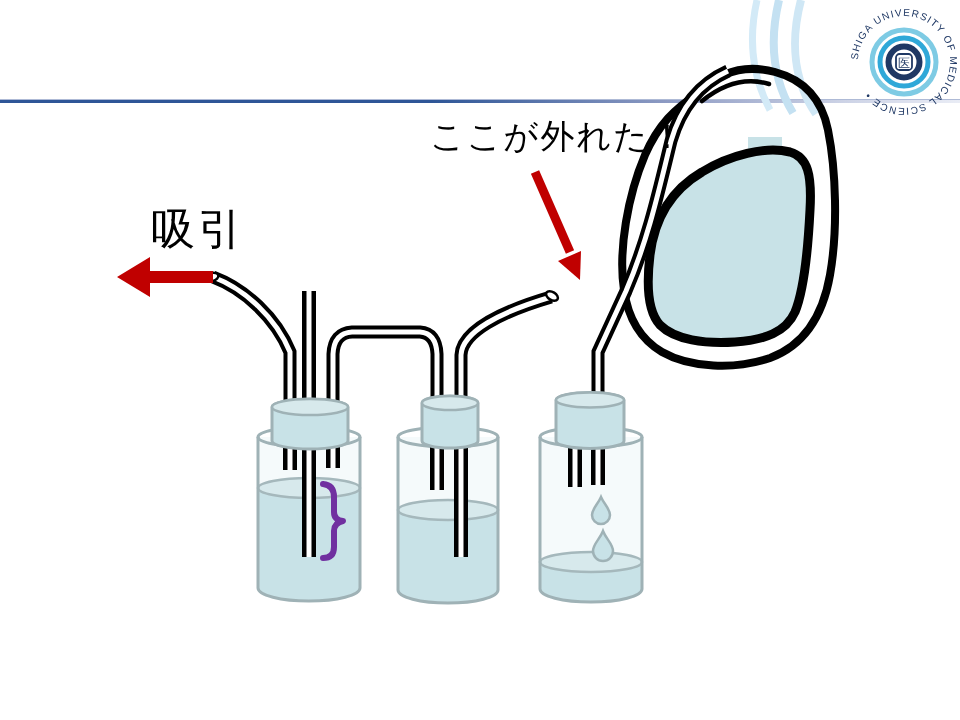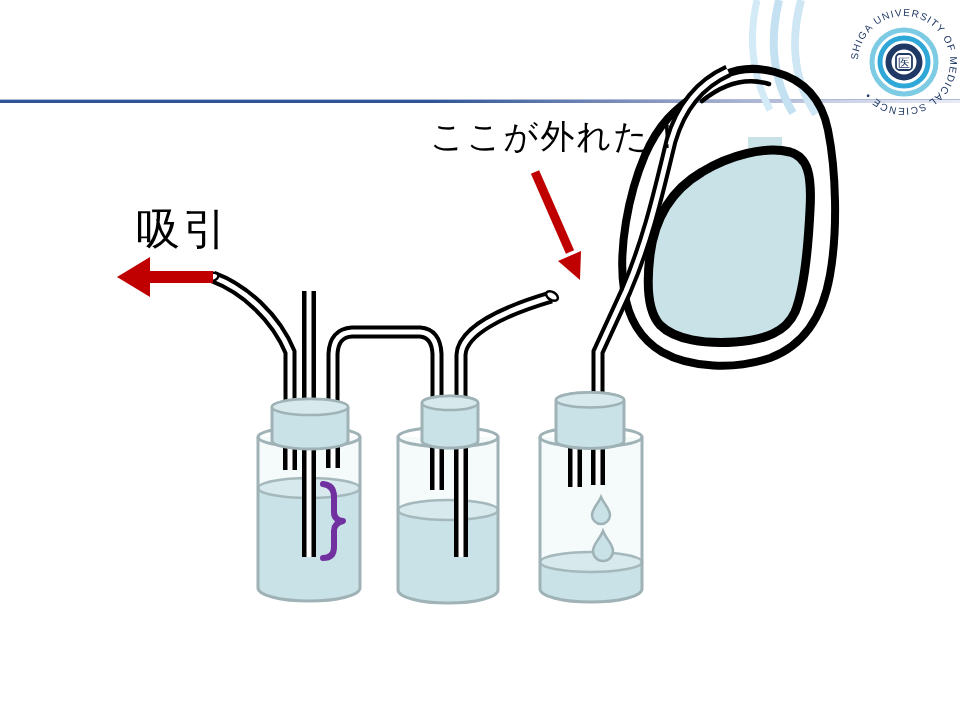--- a/index.html
+++ b/index.html
@@ -10,21 +10,21 @@
   .divider{
     position:absolute;left:0;top:99px;width:960px;height:3px;
     border-top:1px solid #aebad6;
     background:linear-gradient(to right,#2e5697 0%,#2e5697 45%,#8f9cc4 70%,#cdd3e6 88%,#e9ecf5 100%);
   }
   .decor-arcs{position:absolute;left:700px;top:0;}
   .logo{position:absolute;left:846px;top:4px;}
   .diagram{position:absolute;left:0;top:0;}
   .label{position:absolute;color:#000;white-space:nowrap;}
   .label-detached{left:383px;top:114px;font-size:34px;letter-spacing:2px;margin-left:47px;}
-  .label-suction{left:136px;top:200px;font-size:44px;letter-spacing:3px;text-align:center;}
+  .label-suction{left:151px;top:200px;font-size:44px;letter-spacing:3px;text-align:center;}
 </style>
 </head>
 <body>
 
 <div class="slide">
 
   <div class="divider"></div>
 
   <svg class="decor-arcs" width="180" height="120" viewBox="0 0 180 120">
     <path d="M57 0 C48 40 52 76 70 110" fill="none" stroke="#d3eaf7" stroke-width="7"></path>

